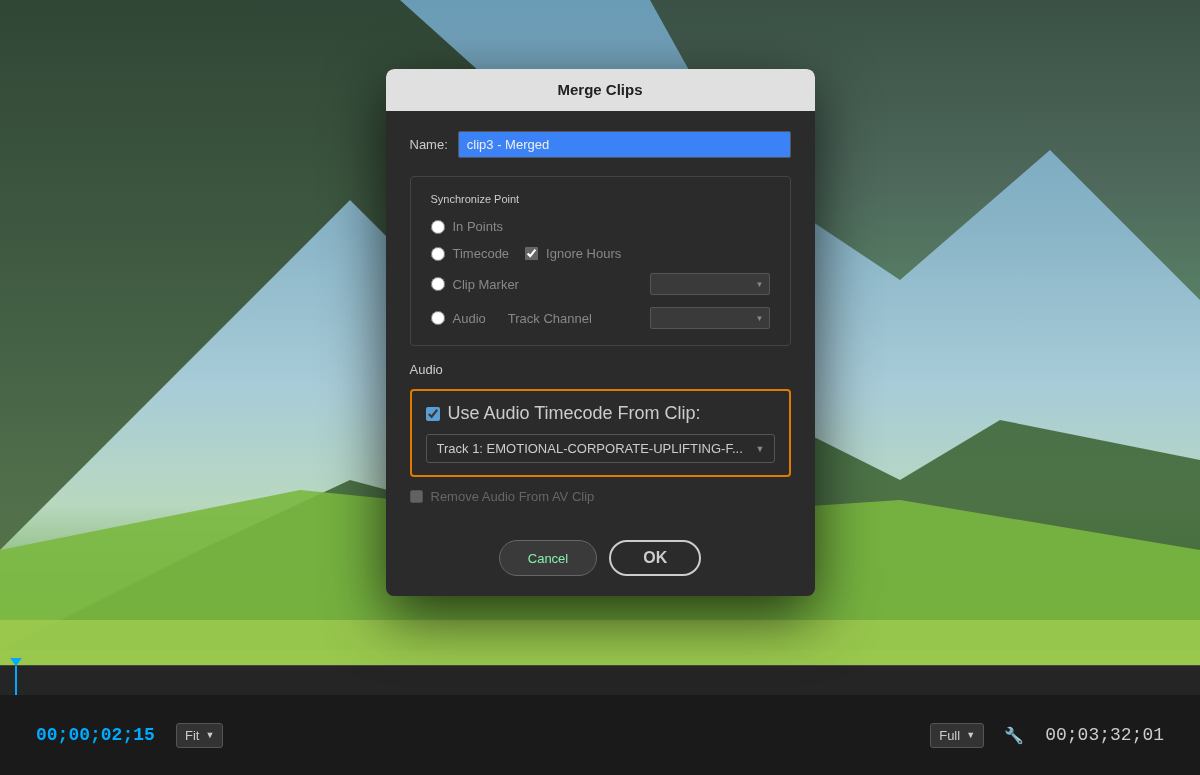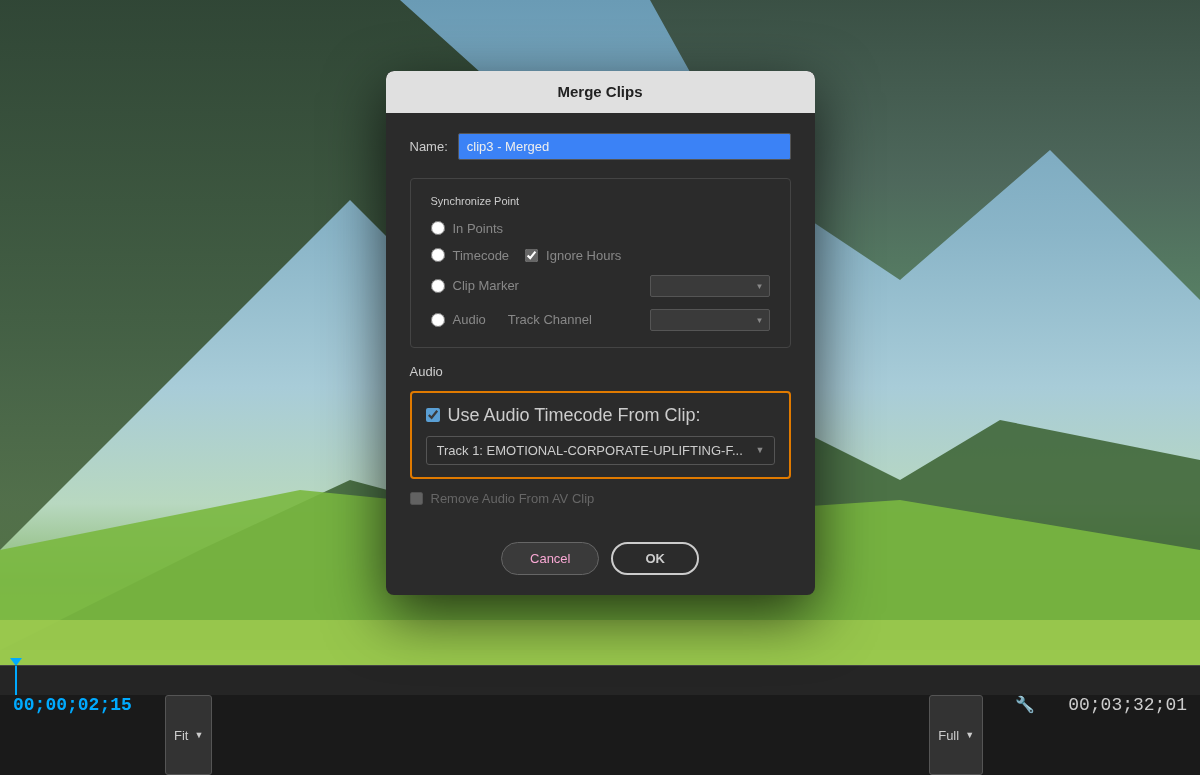--- a/index.html
+++ b/index.html
@@ -36,22 +36,23 @@
 
     
     .bottom-bar {
       position: absolute;
       bottom: 0;
       left: 0;
       right: 0;
       height: 80px;
       background: #1a1a1a;
       display: flex;
-      padding: 0 13px;
-      gap: 32px;
+      align-items: center;
+      padding: 0 36px;
+      gap: 20px;
       z-index: 10;
     }
 
     .timecode-left {
       color: #00aaff;
       font-size: 18px;
       font-weight: bold;
       font-family: 'Courier New', monospace;
       min-width: 120px;
     }
@@ -356,32 +357,32 @@
     .dialog-footer {
       padding: 16px 24px 20px;
       display: flex;
       justify-content: center;
       gap: 12px;
     }
 
     .btn-cancel {
       background: #3a3a3a;
       border: 1px solid #666;
-      color: #f9a8d4;
+      color: #86efac;
       font-size: 13px;
       padding: 7px 28px;
       border-radius: 20px;
       cursor: pointer;
     }
 
     .btn-ok {
       background: #2b2b2b;
       border: 2px solid #ccc;
       color: #ccc;
-      font-size: 13px;
+      font-size: 16px;
       font-weight: 600;
       padding: 7px 32px;
       border-radius: 20px;
       cursor: pointer;
     }
 
     .chevron-icon {
       font-size: 9px;
     }
   </style>

